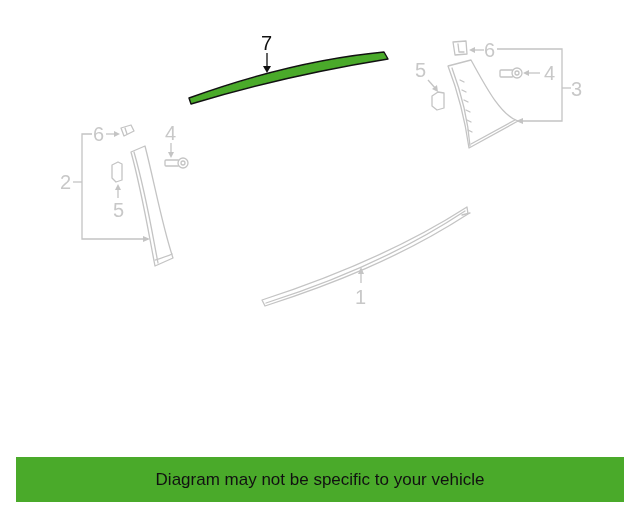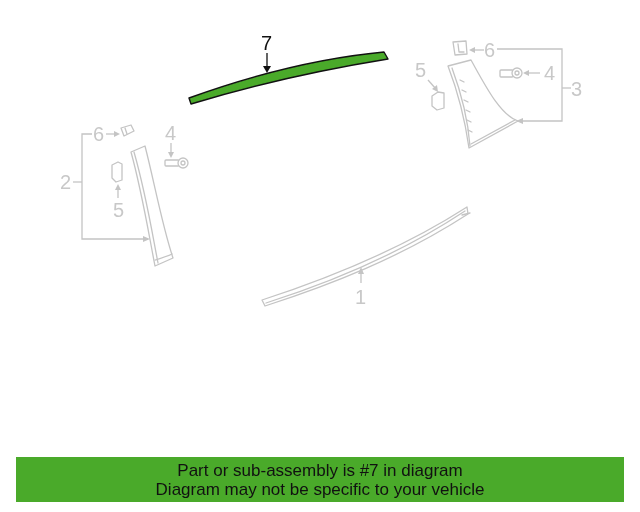--- a/index.html
+++ b/index.html
@@ -122,15 +122,14 @@
   <g>
     <line class="leader" x1="428" y1="80" x2="436" y2="89"></line>
     <path d="M432,89 L438,92 L437,85 Z" fill="#c4c4c4"></path>
   </g>
   <g>
     <path class="ghost" d="M432,96 L438,92 L444,93 L444,108 L437,110 L432,106 Z"></path>
   </g>
 </svg>
 
 <div class="banner">
-  <div>Part or sub-assembly is #7 in diagram</div>
   <div>Diagram may not be specific to your vehicle</div>
 </div>
 
 </body></html>

